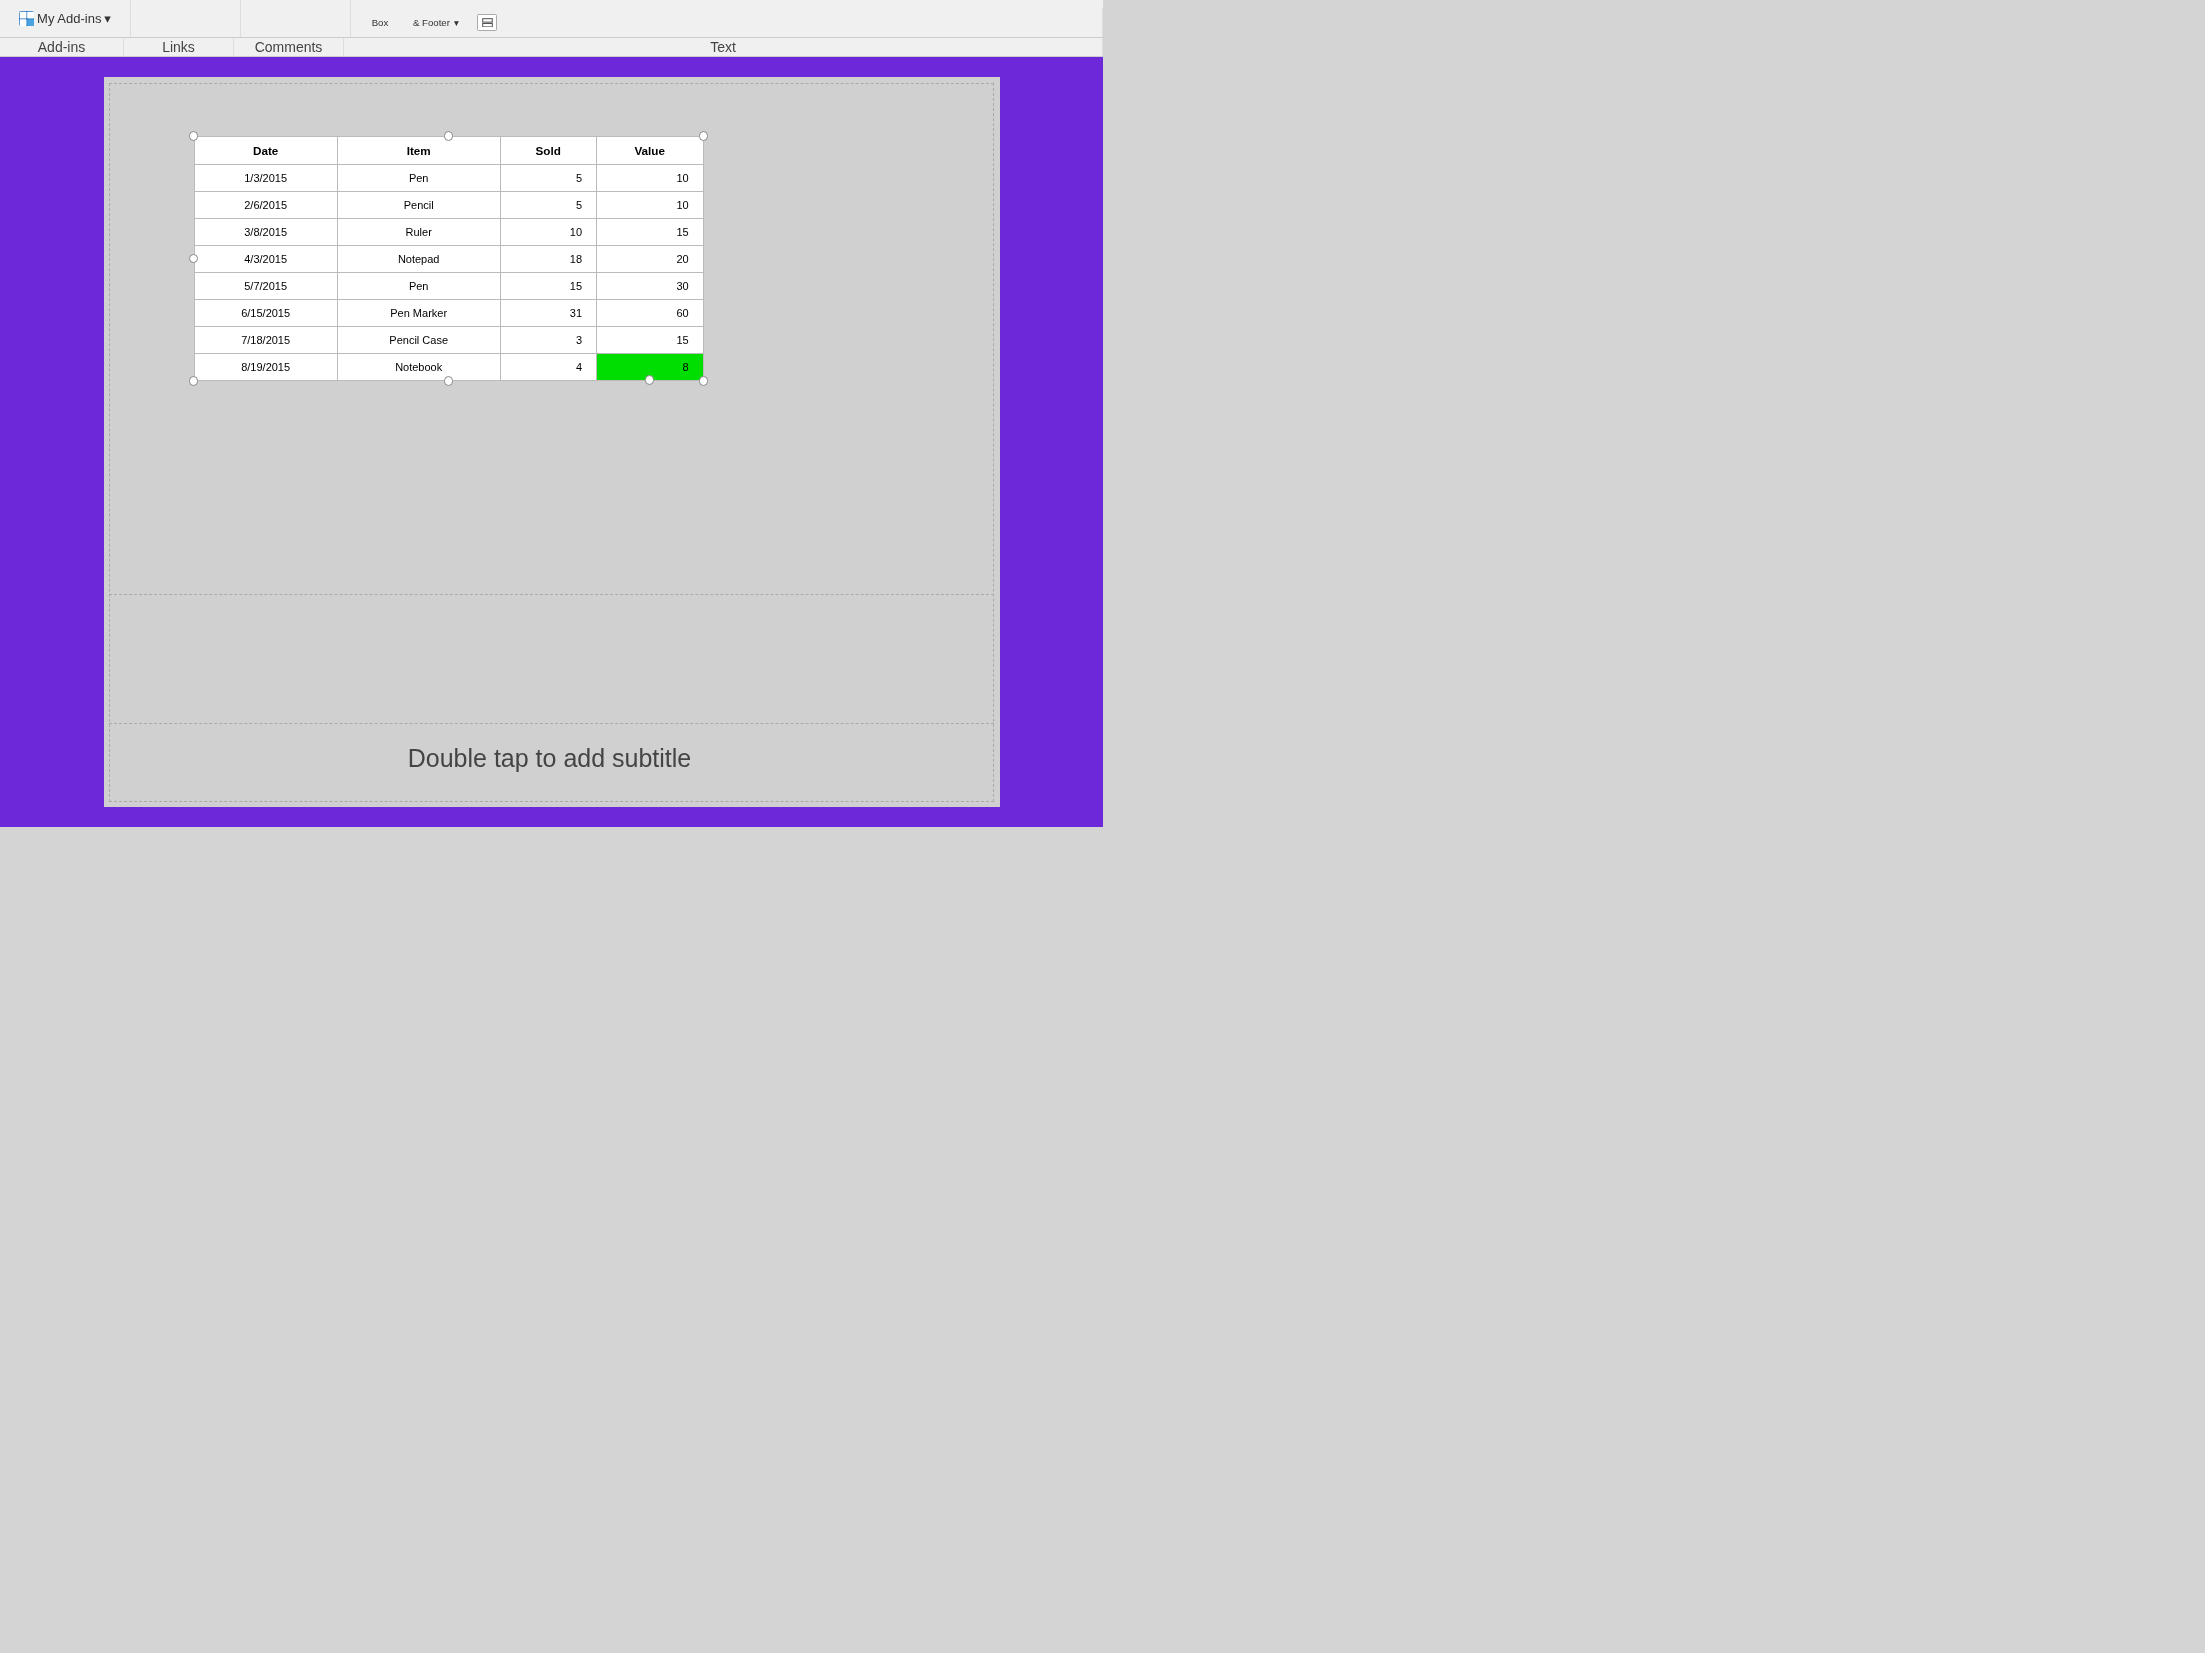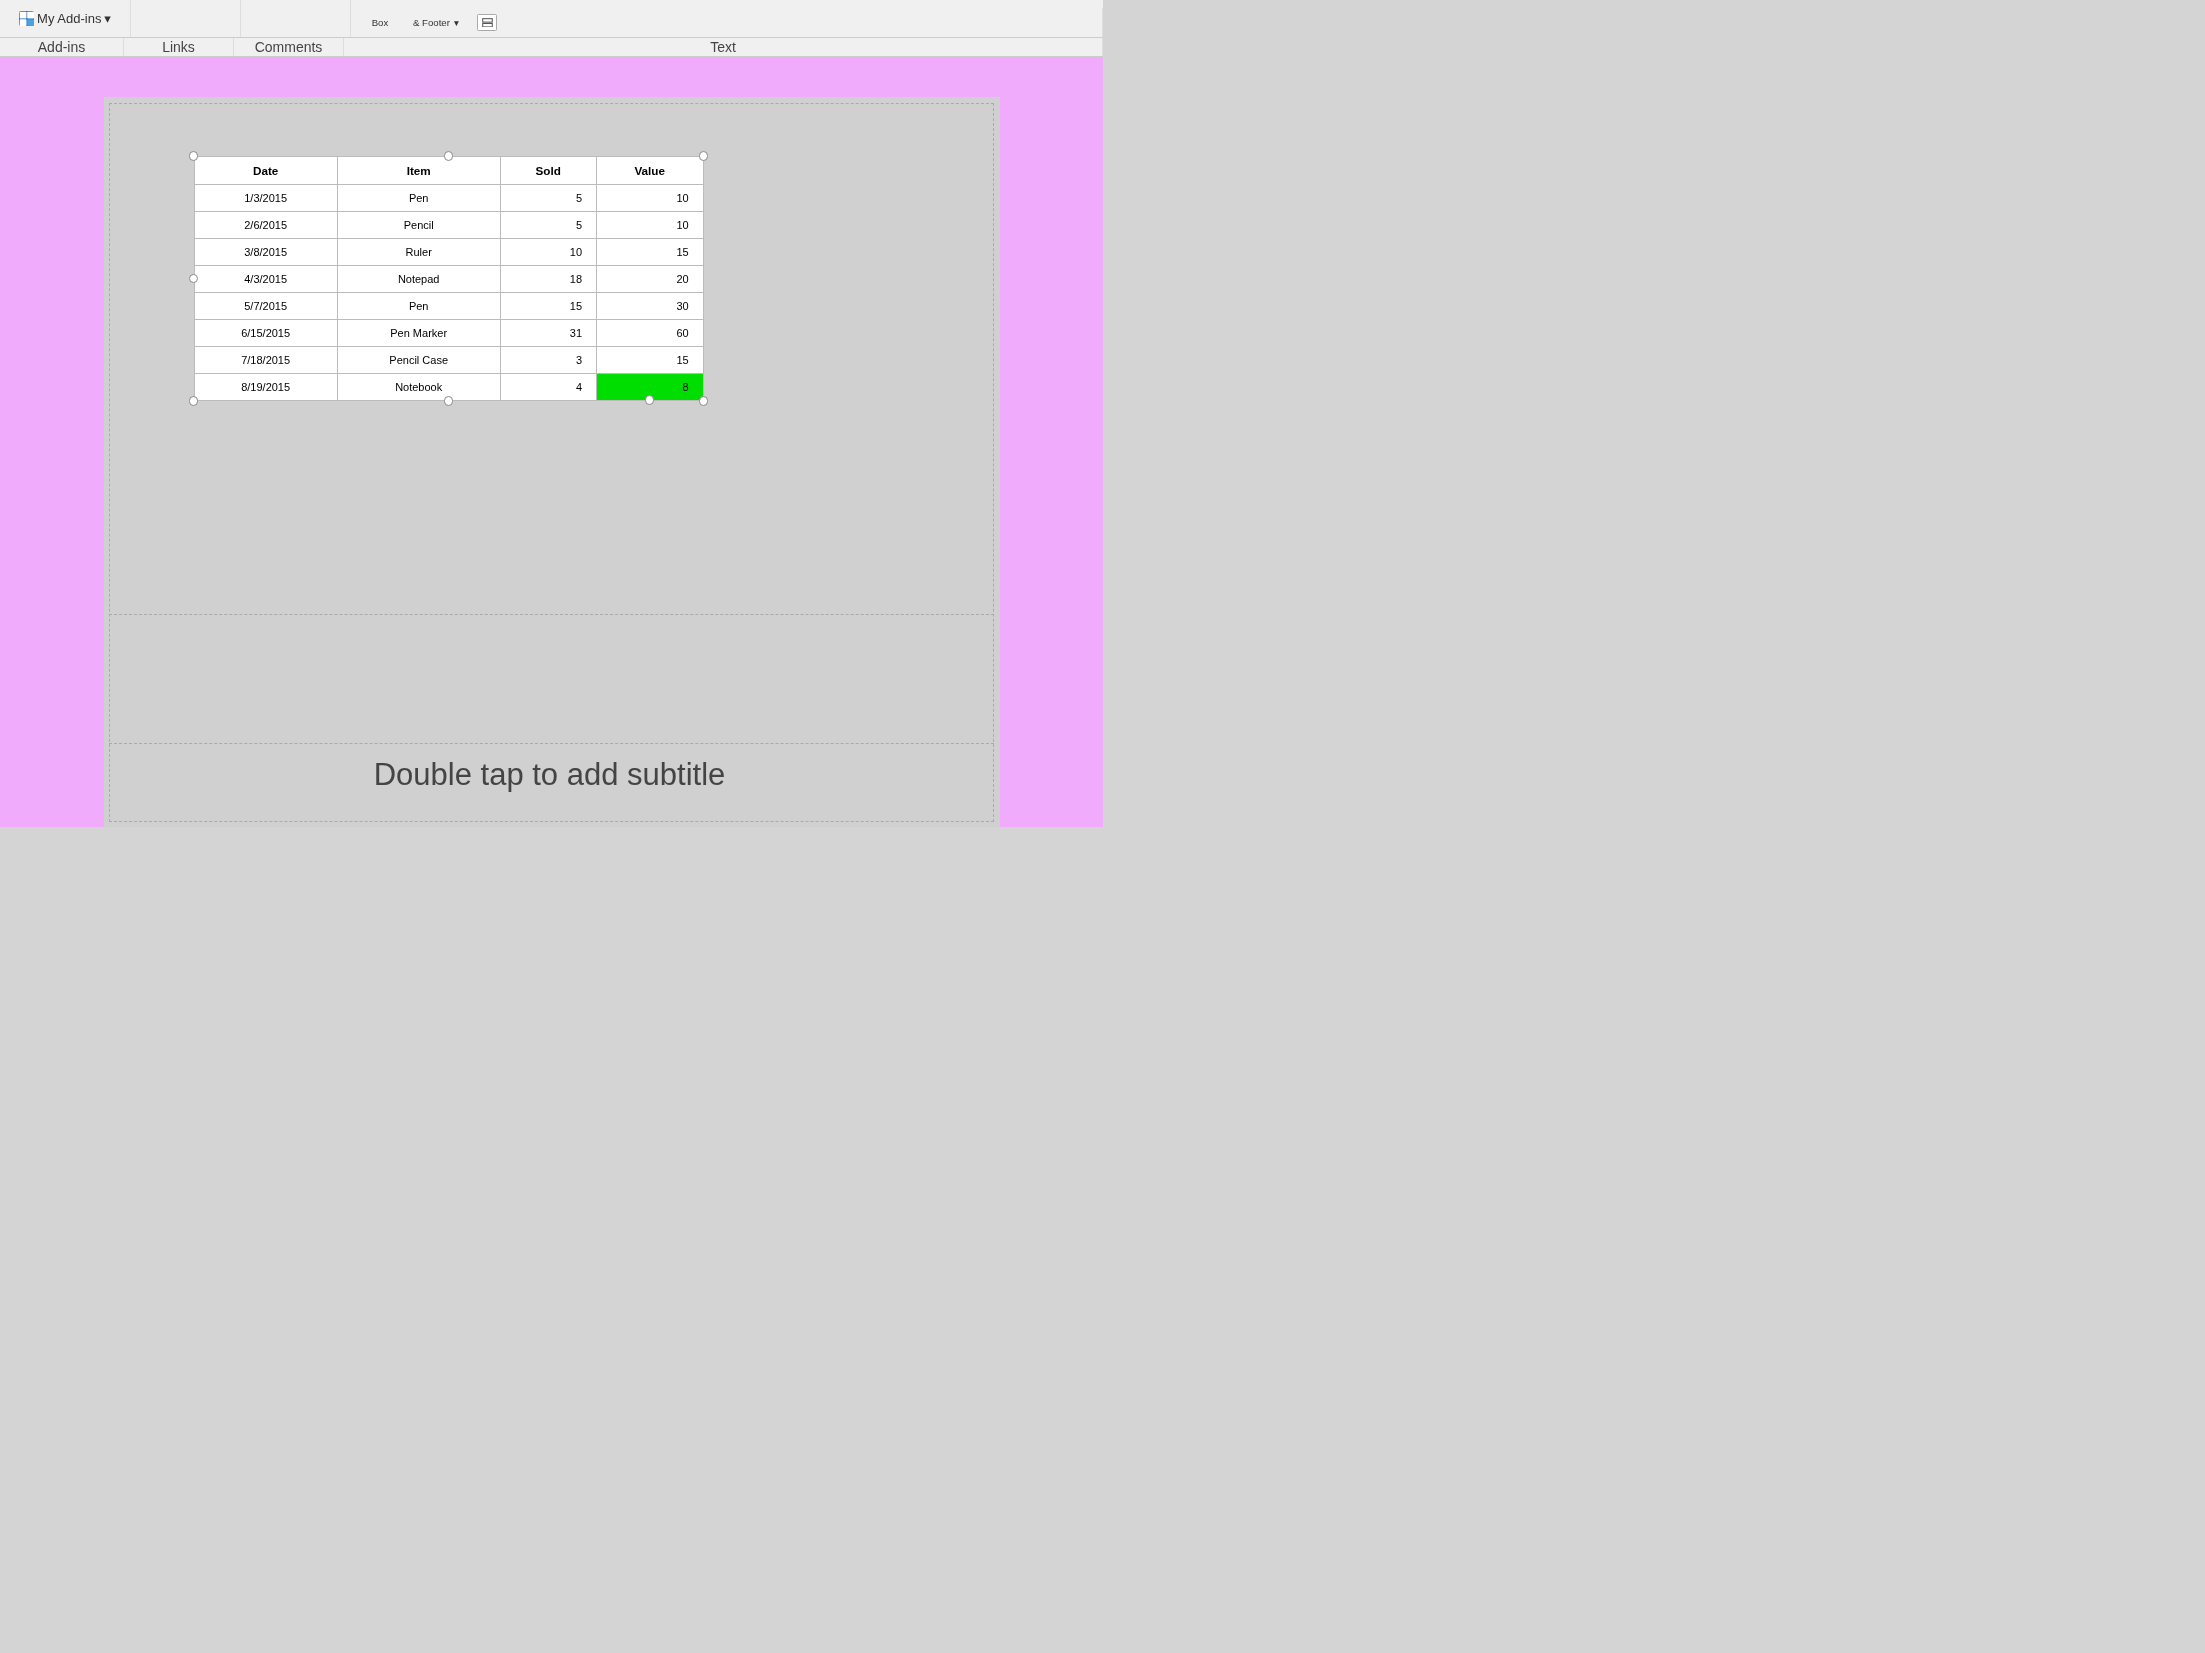--- a/index.html
+++ b/index.html
@@ -126,23 +126,23 @@
     .toolbar-labels-section.comments { min-width: 110px; }
     .toolbar-labels-section.text { min-width: 193px; flex: 1; }
 
     
     .slide-area {
       position: absolute;
       top: 57px;
       left: 0;
       right: 0;
       bottom: 0;
-      background: #f0abfc;
-      display: flex;
-      align-items: flex-end;
+      background: #6d28d9;
+      display: flex;
+      align-items: center;
       justify-content: center;
     }
 
     
     .slide {
       background: #d0d0d0;
       width: 896px;
       height: 730px;
       position: relative;
       display: flex;
@@ -240,21 +240,21 @@
       line-height: 1.1;
     }
 
     
     .slide-subtitle {
       position: absolute;
       bottom: 34px;
       left: 0;
       right: 4px;
       text-align: center;
-      font-size: 31px;
+      font-size: 25px;
       color: #444;
     }
 
     
     .dashed-line-top {
       position: absolute;
       top: 517px;
       left: 5.5px;
       right: 5.5px;
       border-top: 0.7px dashed #aaa;

